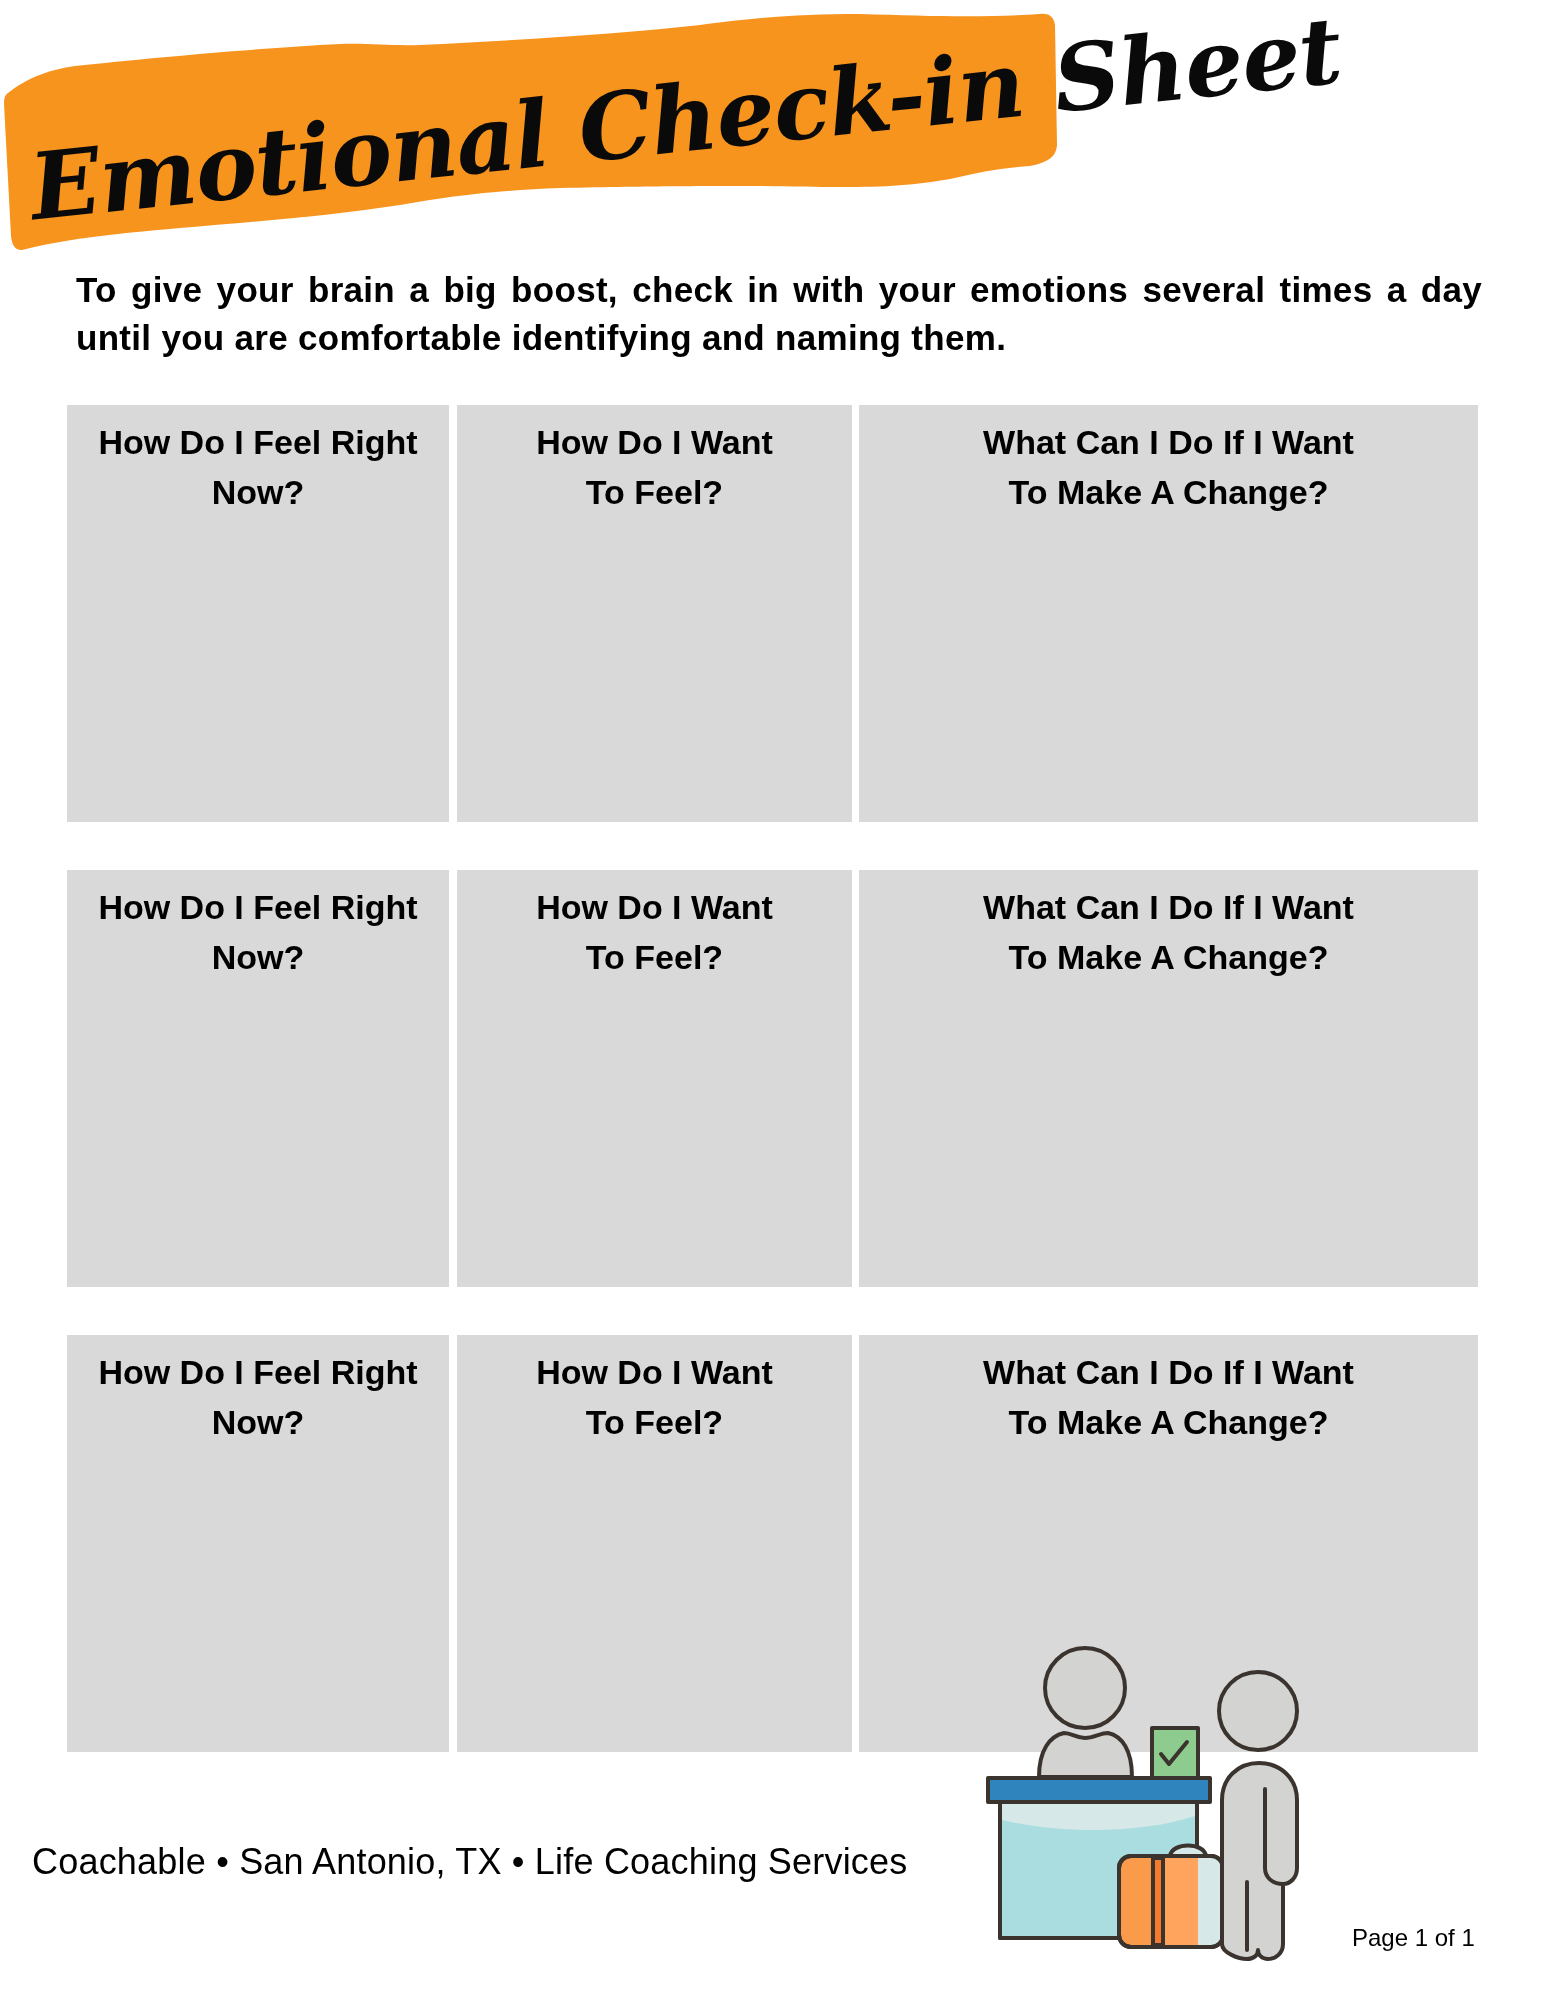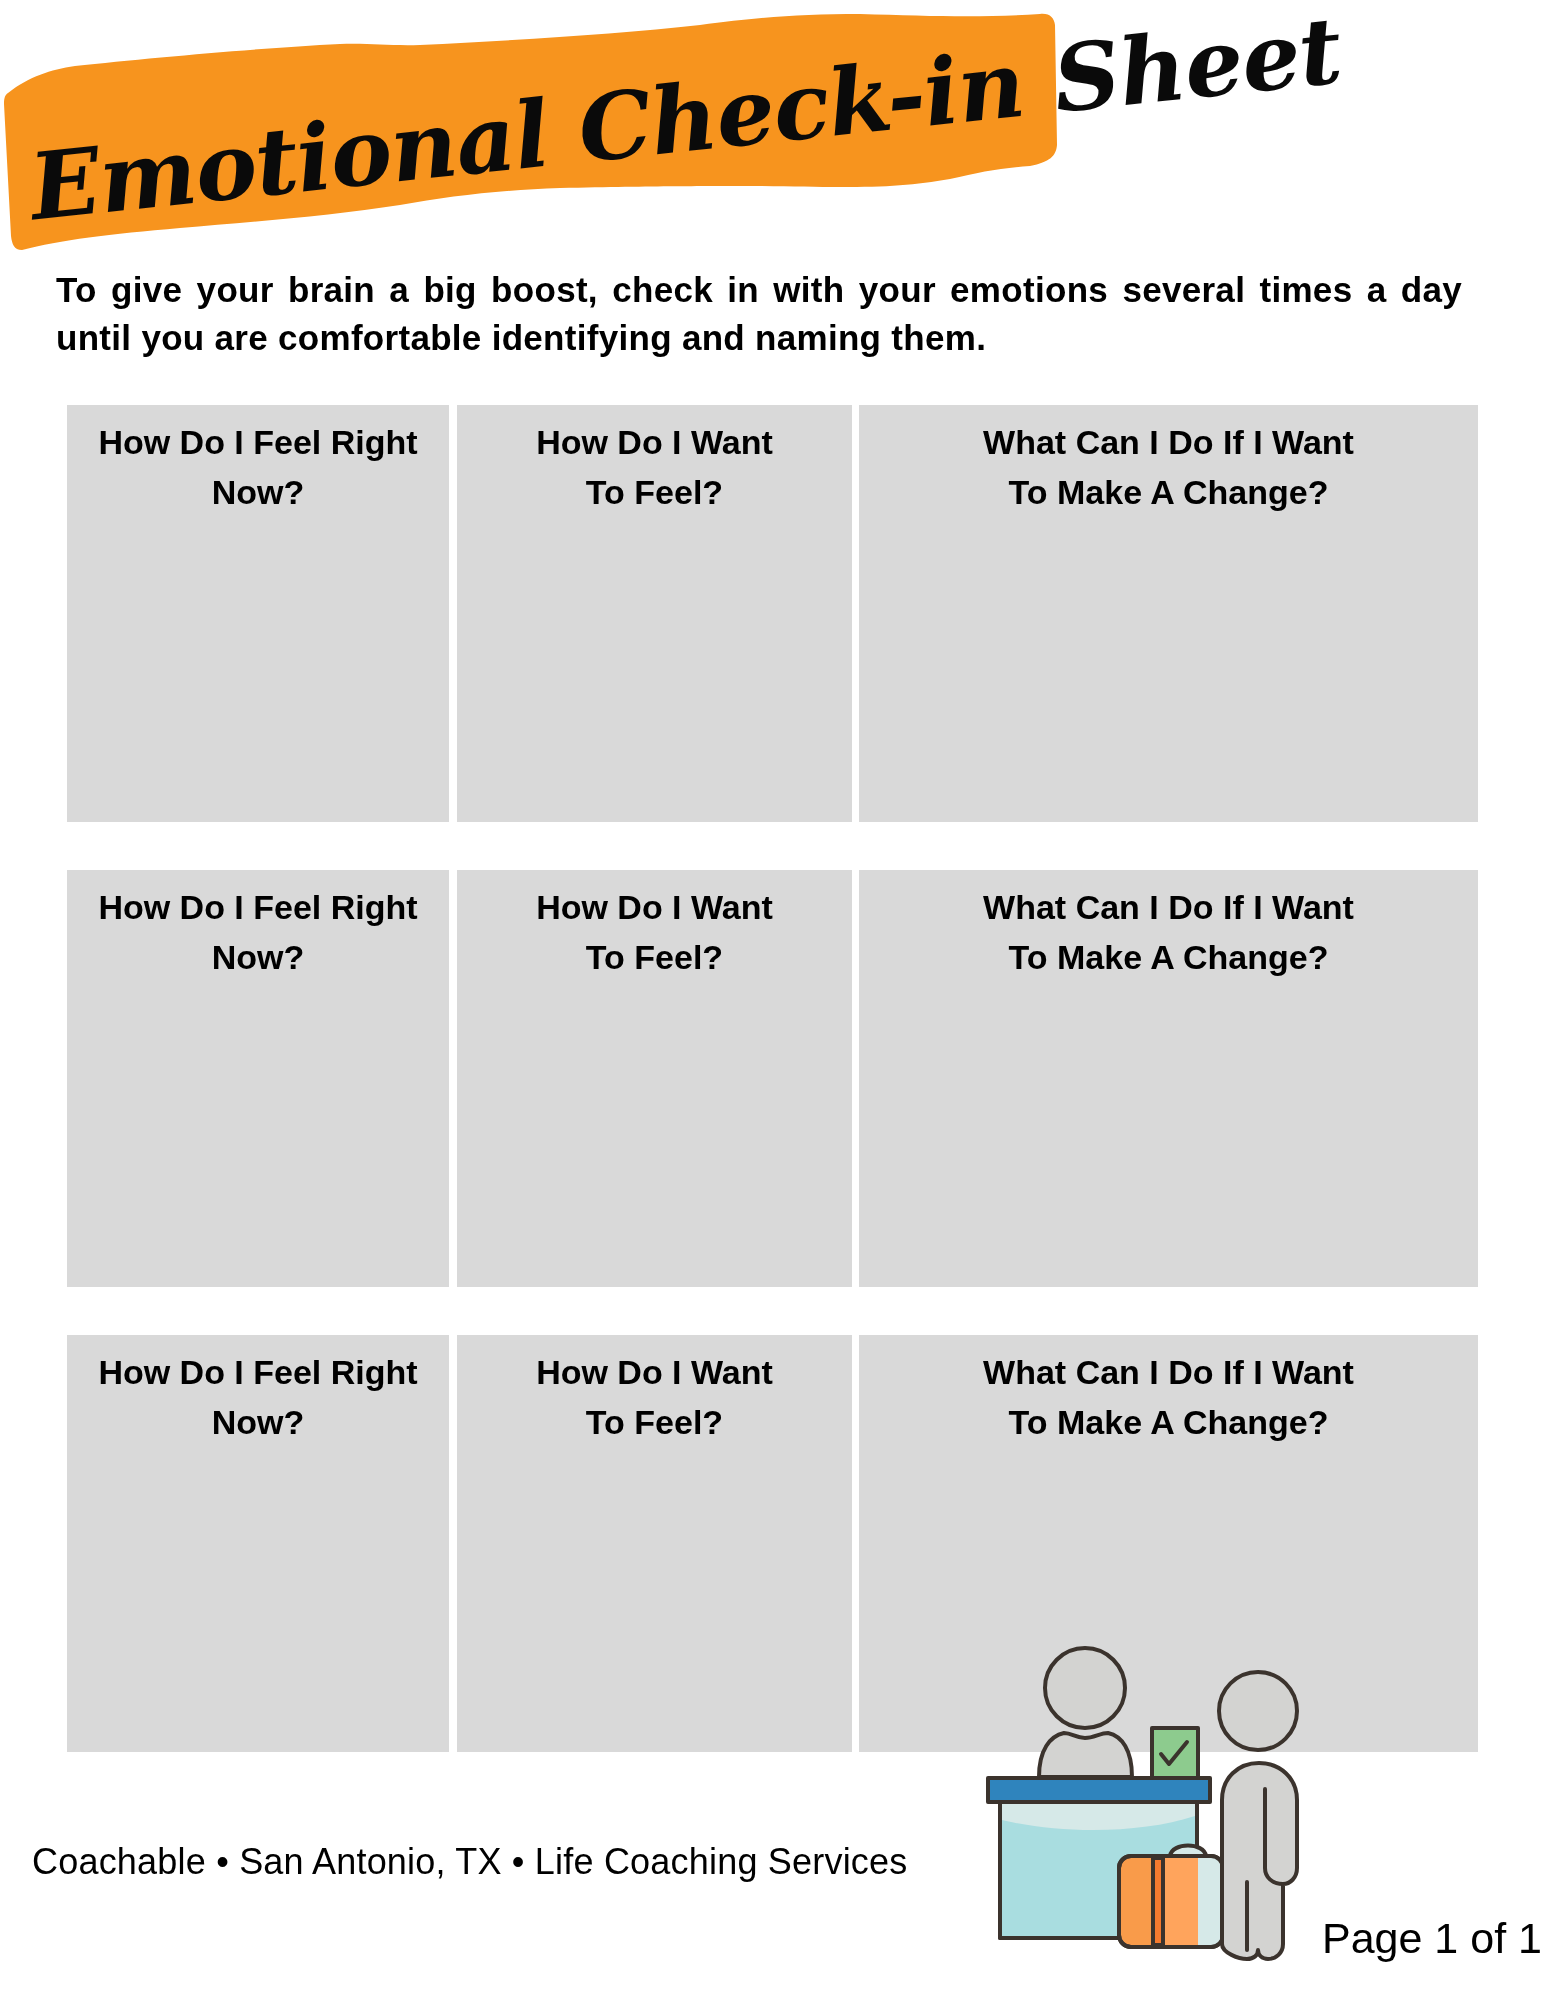--- a/index.html
+++ b/index.html
@@ -10,37 +10,37 @@
     .banner svg { position: absolute; left: 0; top: 0; }
     .title {
       position: absolute; left: 28px; top: 60px; width: 1010px; height: 150px;
       font-family: "DejaVu Serif", serif; font-style: italic; font-weight: bold;
       font-size: 92px; line-height: 150px; color: #0a0a0a; white-space: nowrap;
       transform: rotate(-6deg); transform-origin: 50% 50%;
       letter-spacing: -1px;
     }
 
     .intro {
-      position: absolute; left: 56px; top: 266px; width: 1406px;
+      position: absolute; left: 76px; top: 266px; width: 1406px;
       font-size: 35px; line-height: 48px; font-weight: bold; text-align: justify;
       text-align-last: left; letter-spacing: 0.3px;
     }
 
     .cell {
       position: absolute; background: #d9d9d9; text-align: center;
       padding-top: 12px; font-size: 34px; line-height: 50px; font-weight: bold;
     }
     .cell .h { display: block; padding: 0 10px; }
 
     .footer-left {
       position: absolute; left: 32px; top: 1840px; font-size: 36px; line-height: 44px;
       white-space: nowrap; letter-spacing: 0.2px;
     }
     .footer-right {
-      position: absolute; left: 1322px; top: 1916px; font-size: 43px; line-height: 44px;
+      position: absolute; left: 1352px; top: 1916px; font-size: 24px; line-height: 44px;
       white-space: nowrap;
     }
     .illus { position: absolute; left: 960px; top: 1620px; width: 360px; height: 380px; }
   </style>
 </head>
 <body>
 
 <div class="banner">
   <svg width="1070" height="260" viewBox="0 0 1070 260">
     <path d="M8 93 C 30 76, 50 70, 75 66 C 150 58, 260 48, 340 44 C 370 43, 390 46, 420 45 C 520 40, 620 34, 700 25 C 760 17, 800 14, 860 14 C 930 16, 980 18, 1040 14 C 1050 13, 1054 18, 1055 25 L 1057 145 C 1056 156, 1050 162, 1030 166 C 1000 168, 980 172, 950 179 C 900 188, 860 188, 760 186 C 700 186, 660 186, 560 188 C 500 190, 450 196, 400 205 C 330 216, 250 222, 180 228 C 110 234, 60 240, 22 250 C 14 250, 12 244, 11 236 L 4 104 C 4 98, 5 95, 8 93 Z" fill="#F7941E"></path>

